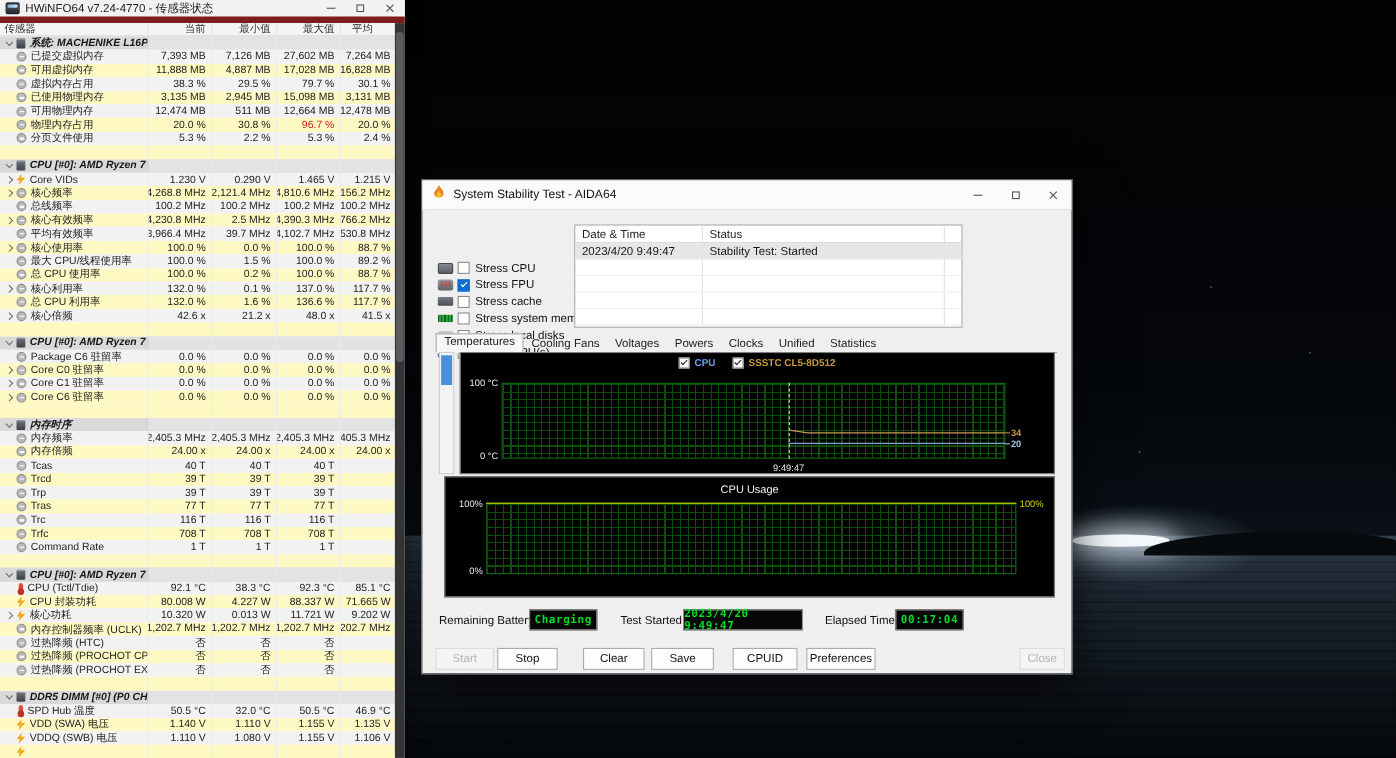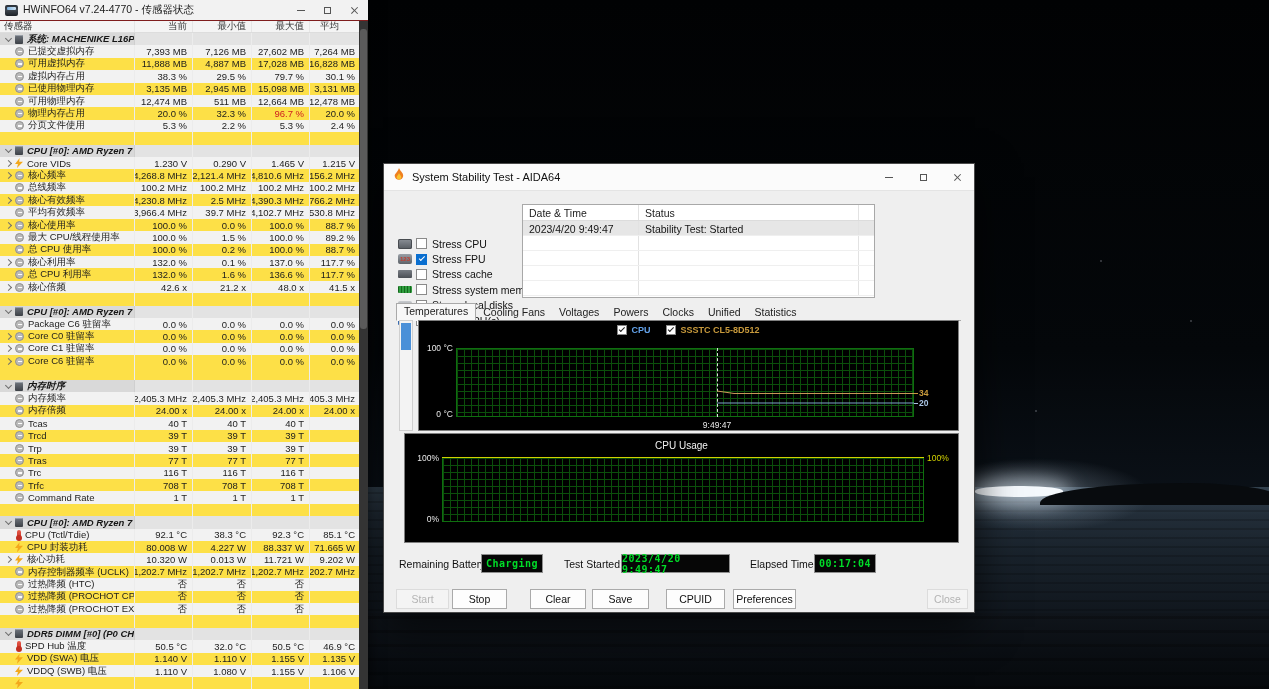--- a/index.html
+++ b/index.html
@@ -27,21 +27,21 @@
   .bg-light-core { left:975px; top:486px; width:88px; height:11px; background:#f4f8fc;
     border-radius:45%; box-shadow:0 0 18px 8px rgba(230,240,250,.55); }
   .bg-light-glow { left:940px; top:455px; width:220px; height:80px;
     background: radial-gradient(ellipse at 45% 50%, rgba(200,220,240,.35), transparent 65%); }
   .star { position:absolute; width:2px; height:2px; background:#cfd8e2; border-radius:50%; opacity:.3; }
 
   
   .hwinfo { position:absolute; left:0; top:0; width:368px; height:689px;
     background:#fff; z-index:3; box-shadow: 2px 0 12px rgba(0,0,0,.55); }
   .hw-titlebar { position:absolute; left:0; top:0; width:100%; height:21px; background:#f2f2f2;
-    border-bottom:1px solid #7f1d1d; display:flex; align-items:center; }
+    border-bottom:6px solid #7f1d1d; display:flex; align-items:center; }
   .hw-appicon { width:13px; height:11px; margin:0 5px 0 5px; border-radius:2px;
     background: linear-gradient(180deg,#2b3138 0%, #40474f 45%, #1d2126 100%);
     position:relative; }
   .hw-appicon::after { content:""; position:absolute; left:2px; top:2px; width:9px; height:3px;
     background: linear-gradient(90deg,#7fb3e0,#cfe3f2); border-radius:1px; }
   .hw-title { font-size:10.5px; color:#1b1b1b; white-space:nowrap; }
   .hw-controls { margin-left:auto; display:flex; height:100%; }
   .cap-btn { width:27px; height:100%; display:flex; align-items:center; justify-content:center; }
   .glyph-min { width:8px; height:1px; background:#555; }
   .glyph-max { width:7px; height:7px; border:1px solid #555; }
@@ -54,21 +54,21 @@
   .hw-header { position:absolute; left:0; top:21px; width:359px; height:12px; background:#f4f4f4;
     border-bottom:1px solid #ddd; display:flex; font-size:9.5px; color:#333; }
   .hw-header .hc { height:100%; display:flex; align-items:center; }
   .hc.n  { width:135px; padding-left:4px; border-right:1px solid #e6e6e6; }
   .hc.v1 { width:58px; justify-content:flex-end; padding-right:5px; border-right:1px solid #e6e6e6; }
   .hc.v2 { width:59px; justify-content:flex-end; padding-right:5px; border-right:1px solid #e6e6e6; }
   .hc.v3 { width:58px; justify-content:flex-end; padding-right:5px; border-right:1px solid #e6e6e6; }
   .hc.v4 { width:49px; justify-content:flex-end; padding-right:20px; }
 
   .hw-rows { position:absolute; left:0; top:33px; width:359px; height:656px; overflow:hidden; }
-  .hw-row { display:flex; height:12.4px; font-size:9.5px; color:#1c1c1c; background:#fde047; }
+  .hw-row { display:flex; height:12.4px; font-size:9.5px; color:#1c1c1c; background:#fef9c3; }
   .hw-row.odd { background:#f2f2f2; }
   .hw-row .c { height:100%; display:flex; align-items:center; overflow:hidden; }
   .hw-row .c.name { width:135px; padding-left:3px; border-right:1px solid #ececec; white-space:nowrap; }
   .hw-row .c.v { justify-content:flex-end; white-space:nowrap; }
   .hw-row .c.v1 { width:58px; padding-right:5px; border-right:1px solid #ececec; }
   .hw-row .c.v2 { width:59px; padding-right:5px; border-right:1px solid #ececec; }
   .hw-row .c.v3 { width:58px; padding-right:5px; border-right:1px solid #ececec; }
   .hw-row .c.v4 { width:49px; padding-right:4px; }
   .hw-row.sec { background:#d9d9d9; }
   .hw-row.sec .c.v { background:#e3e3e3; }
@@ -301,21 +301,21 @@
           <div class="c v v3">12,664 MB</div>
           <div class="c v v4">12,478 MB</div>
         </div>
         <div class="hw-row">
           <div class="c name">
             <span class="chev-ph"></span>
             <span class="ic ic-minus"></span>
             <span>物理内存占用</span>
           </div>
           <div class="c v v1">20.0 %</div>
-          <div class="c v v2">32.3 %</div>
+          <div class="c v v2">30.8 %</div>
           <div class="c v v3 red">96.7 %</div>
           <div class="c v v4">20.0 %</div>
         </div>
         <div class="hw-row odd">
           <div class="c name">
             <span class="chev-ph"></span>
             <span class="ic ic-minus"></span>
             <span>分页文件使用</span>
           </div>
           <div class="c v v1">5.3 %</div>

